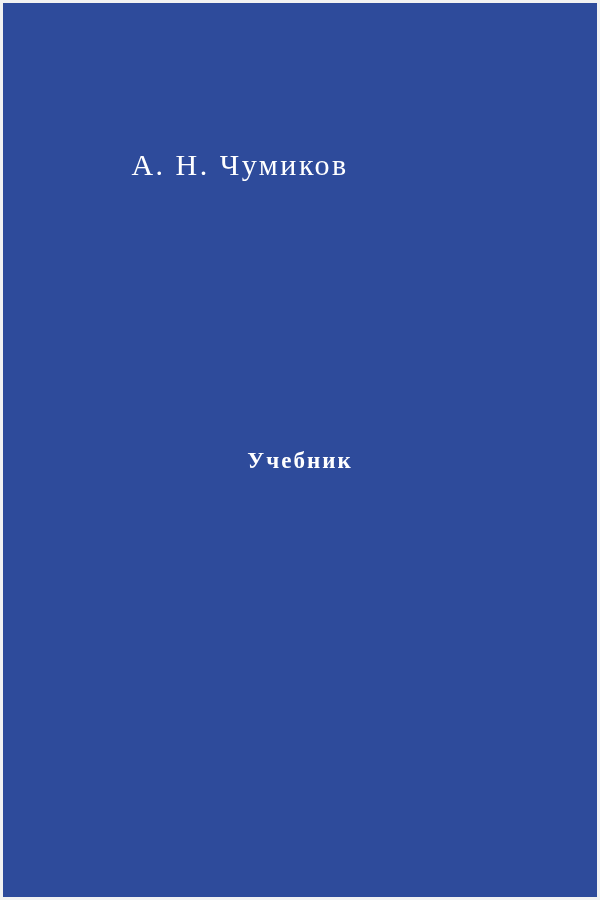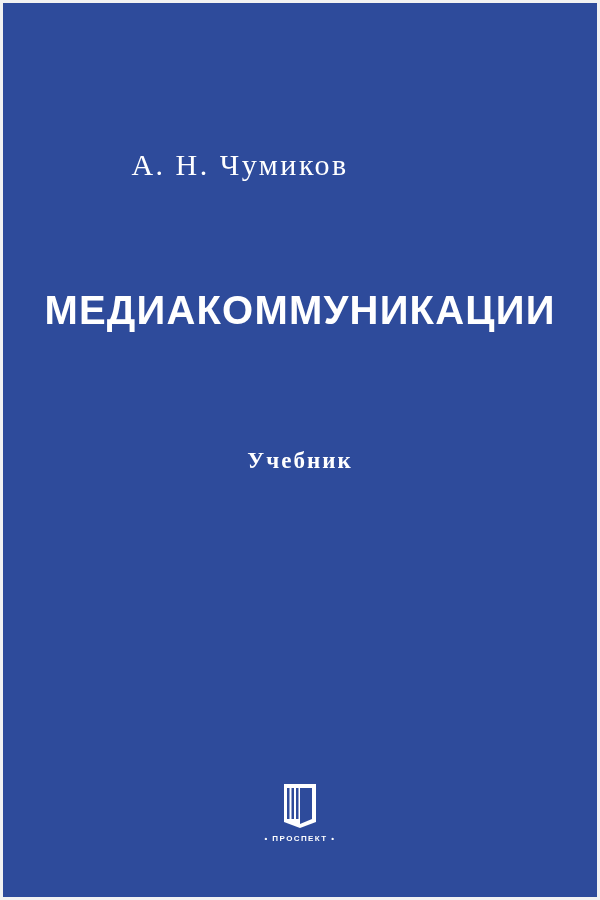--- a/index.html
+++ b/index.html
@@ -123,31 +123,17 @@
 
 <div class="cover">
 
   <div class="cover-edge-left"></div>
   <div class="cover-edge-right"></div>
   <div class="cover-edge-top"></div>
   <div class="cover-edge-bottom"></div>
 
   <div class="author">А. Н. Чумиков</div>
 
-  <div class="title">МЕДИАКОММУНИКАЦИИ</div>
 
   <div class="subtitle">Учебник</div>
 
-  <div class="publisher">
-    <div class="logo-mark">
-      <svg width="52" height="48" viewBox="0 0 52 48" xmlns="http://www.w3.org/2000/svg">
-
-        <path d="M10 2 L42 2 L42 40 L26 46 L10 40 Z" fill="#ffffff"></path>
-        <path d="M26 6 L38 6 L38 37 L26 42 Z" fill="#2e4b9b"></path>
-        <rect x="13" y="6" width="2.5" height="31" fill="#2e4b9b"></rect>
-        <rect x="17.5" y="6" width="2.5" height="31" fill="#2e4b9b"></rect>
-        <rect x="22" y="6" width="2.5" height="31" fill="#2e4b9b"></rect>
-      </svg>
-    </div>
-    <div class="publisher-name">• ПРОСПЕКТ •</div>
-  </div>
 
 </div>
 
 </body></html>

